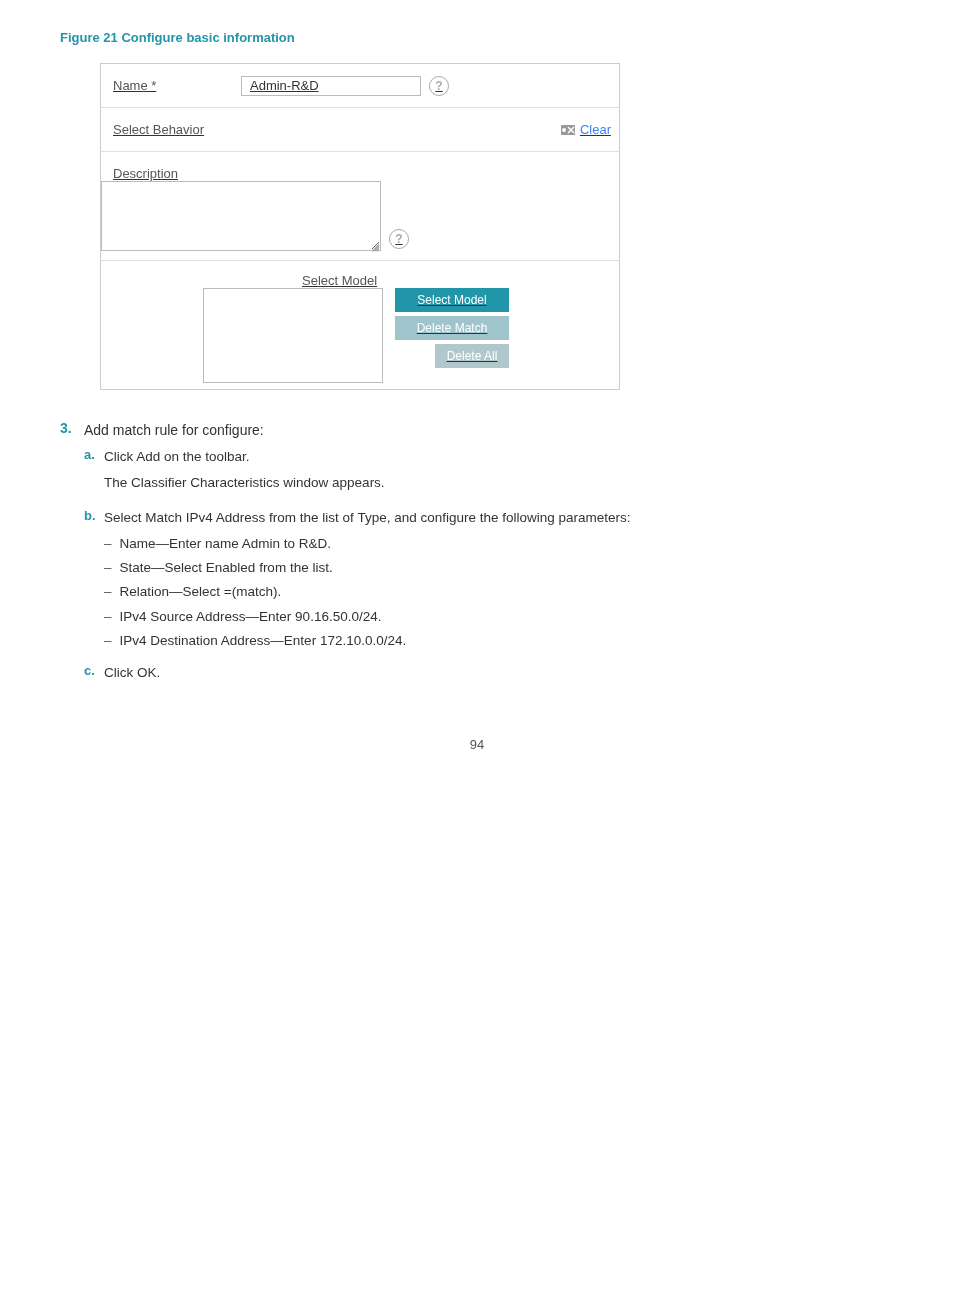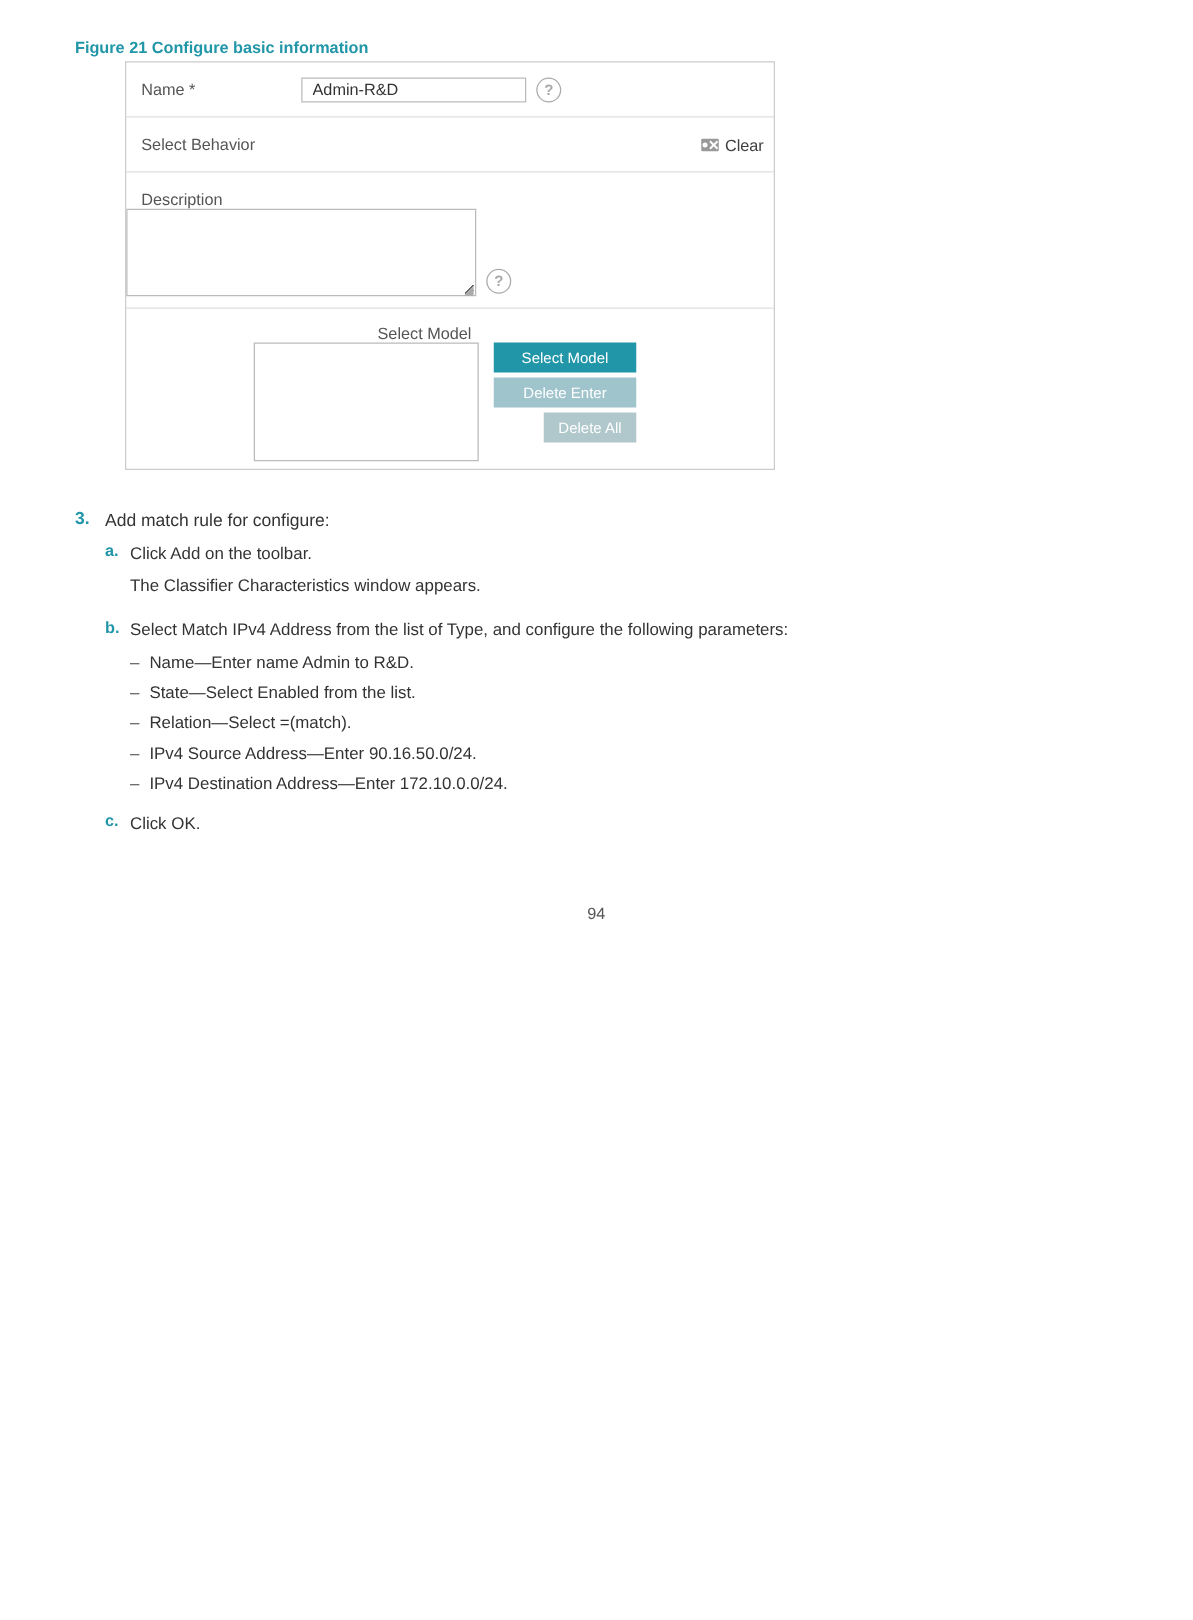--- a/index.html
+++ b/index.html
@@ -10,36 +10,37 @@
       color: #333;
       width: 954px;
       min-height: 1296px;
       padding: 30px 60px;
     }
 
     .figure-caption {
       color: #2196a8;
       font-weight: bold;
       font-size: 13px;
-      margin-bottom: 4px;
+      margin-bottom: 18px;
     }
 
     .form-table {
       border: 1px solid #ccc;
       width: 520px;
       margin-left: 40px;
       margin-bottom: 30px;
     }
 
     .form-row {
       display: flex;
       align-items: center;
       border-bottom: 1px solid #e0e0e0;
       min-height: 44px;
       padding: 6px 0;
+      text-decoration: underline;
     }
 
     .form-row:last-child {
       border-bottom: none;
     }
 
     .form-label {
       width: 140px;
       padding: 0 12px;
       color: #555;
@@ -104,23 +105,23 @@
       justify-content: center;
       font-size: 12px;
       font-weight: bold;
       color: #aaa;
       cursor: pointer;
       flex-shrink: 0;
     }
 
     .clear-btn {
       display: flex;
-      align-items: flex-end;
+      align-items: center;
       gap: 4px;
-      color: #404040;
+      color: #3b82f6;
       font-size: 13px;
       cursor: pointer;
       border: none;
       background: none;
     }
 
     .textarea-input {
       border: 1px solid #bbb;
       padding: 4px 8px;
       font-size: 13px;
@@ -344,21 +345,21 @@
       <span class="help-icon" style="margin-top:48px;">?</span>
     </div>
   </div>
 
   <div class="form-row select-model-row">
     <div class="form-label">Select Model</div>
     <div class="select-model-content">
       <div class="model-list-area"></div>
       <div class="model-buttons">
         <button class="btn-select-model">Select Model</button>
-        <button class="btn-delete-model">Delete Enter</button>
+        <button class="btn-delete-model">Delete Match</button>
         <button class="btn-delete-all">Delete All</button>
       </div>
     </div>
   </div>
 
 </div>
 
 <div class="steps-section">
   <div class="step-item">
     <div class="step-number">3.</div>

